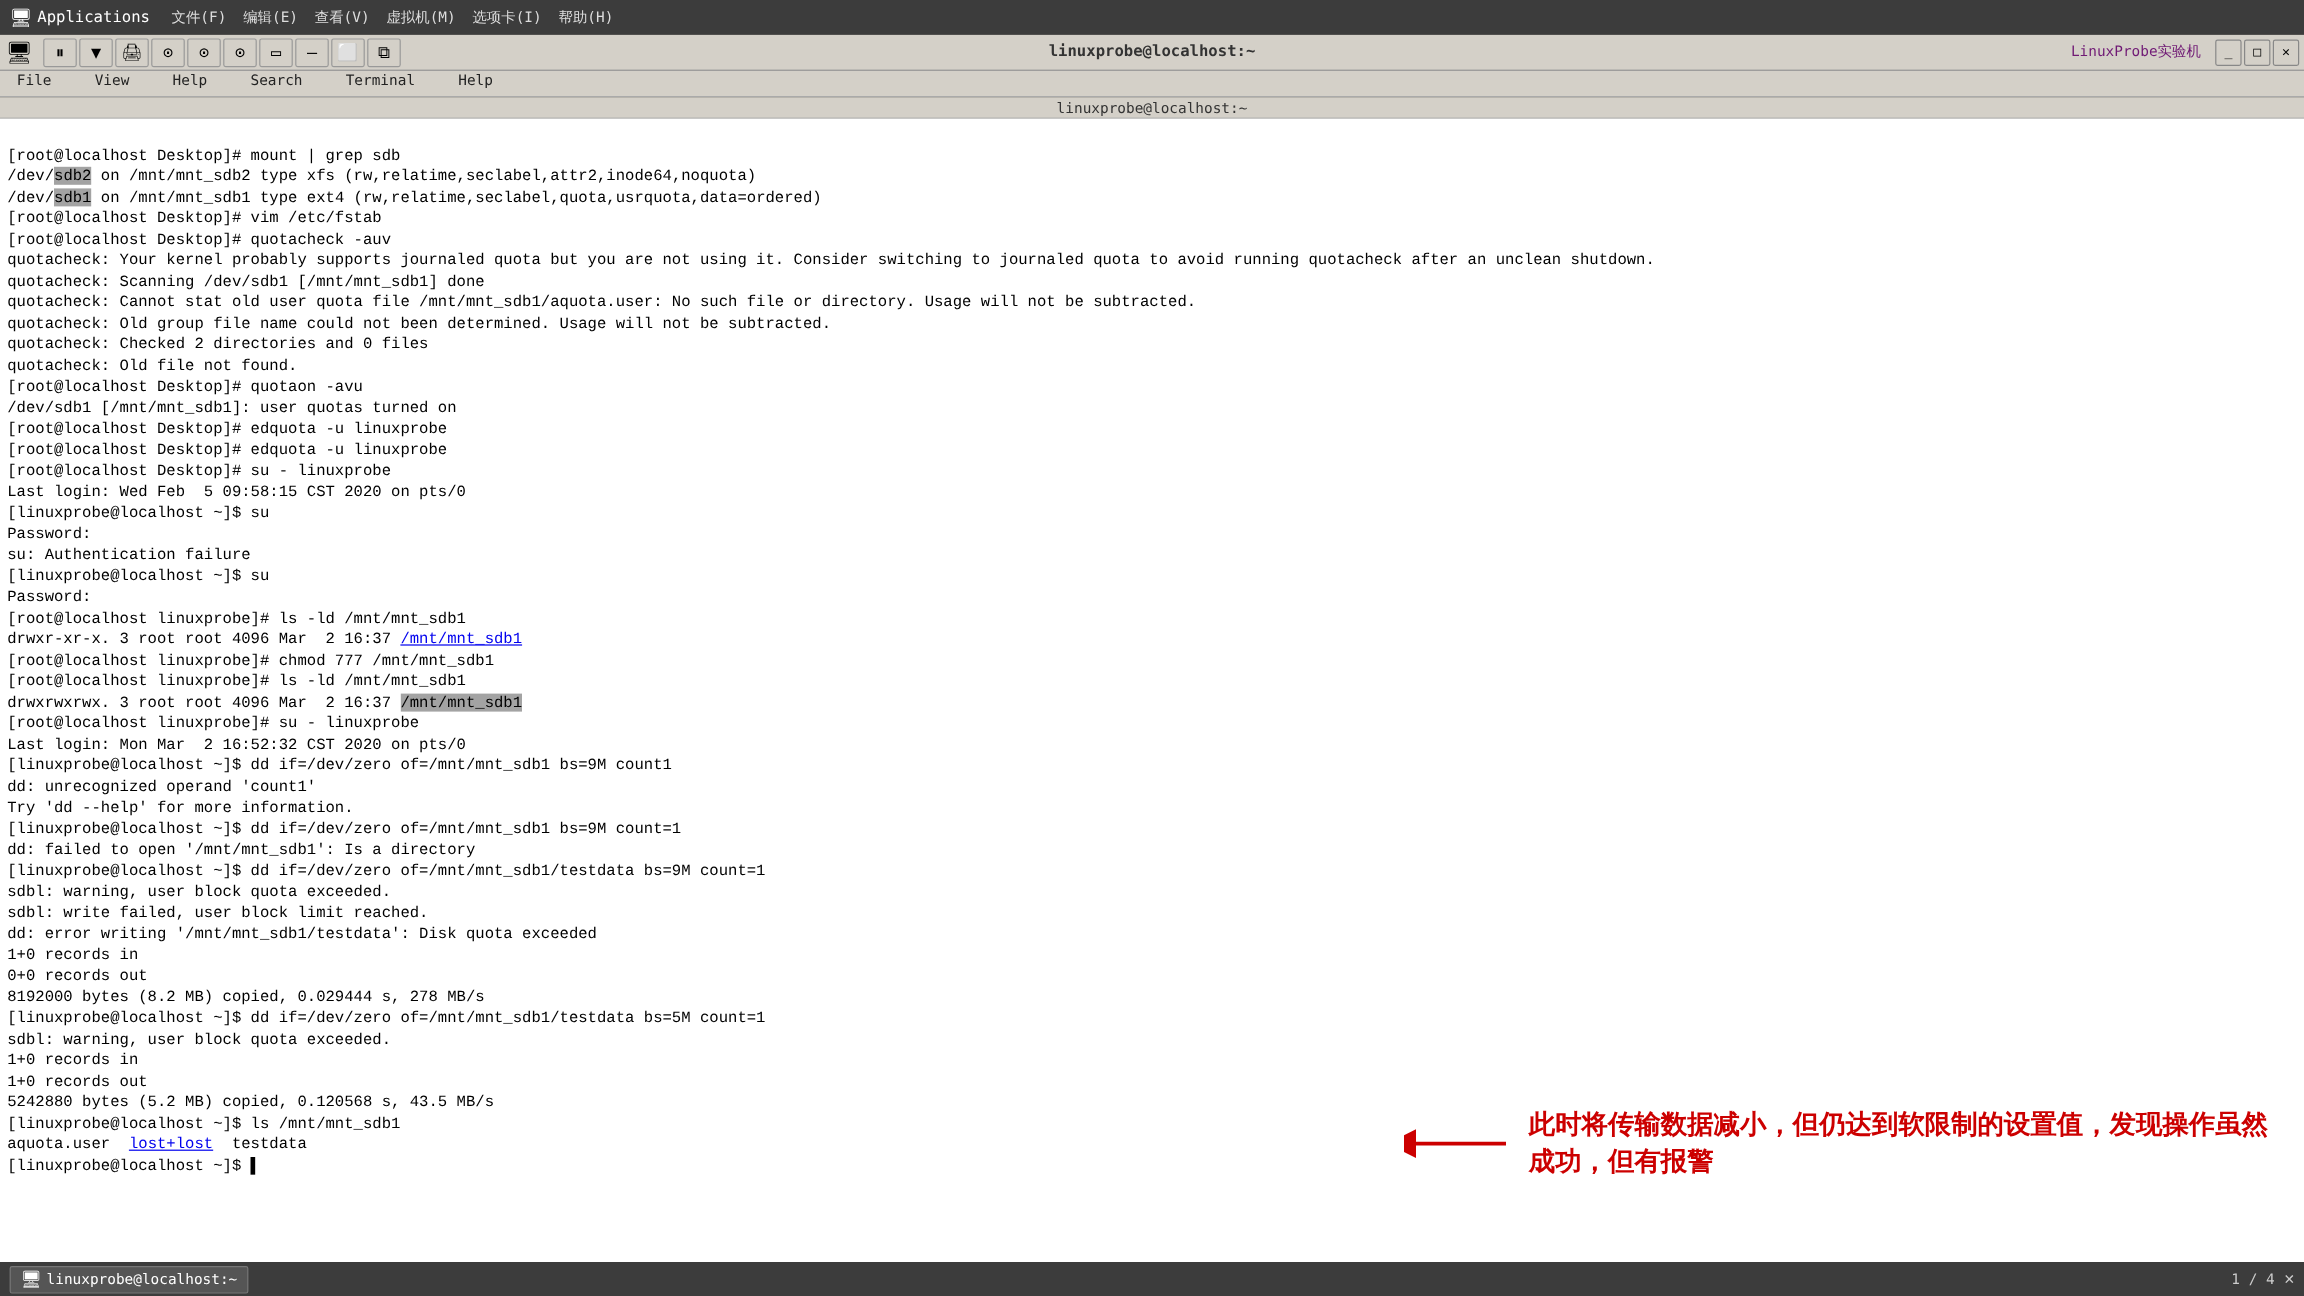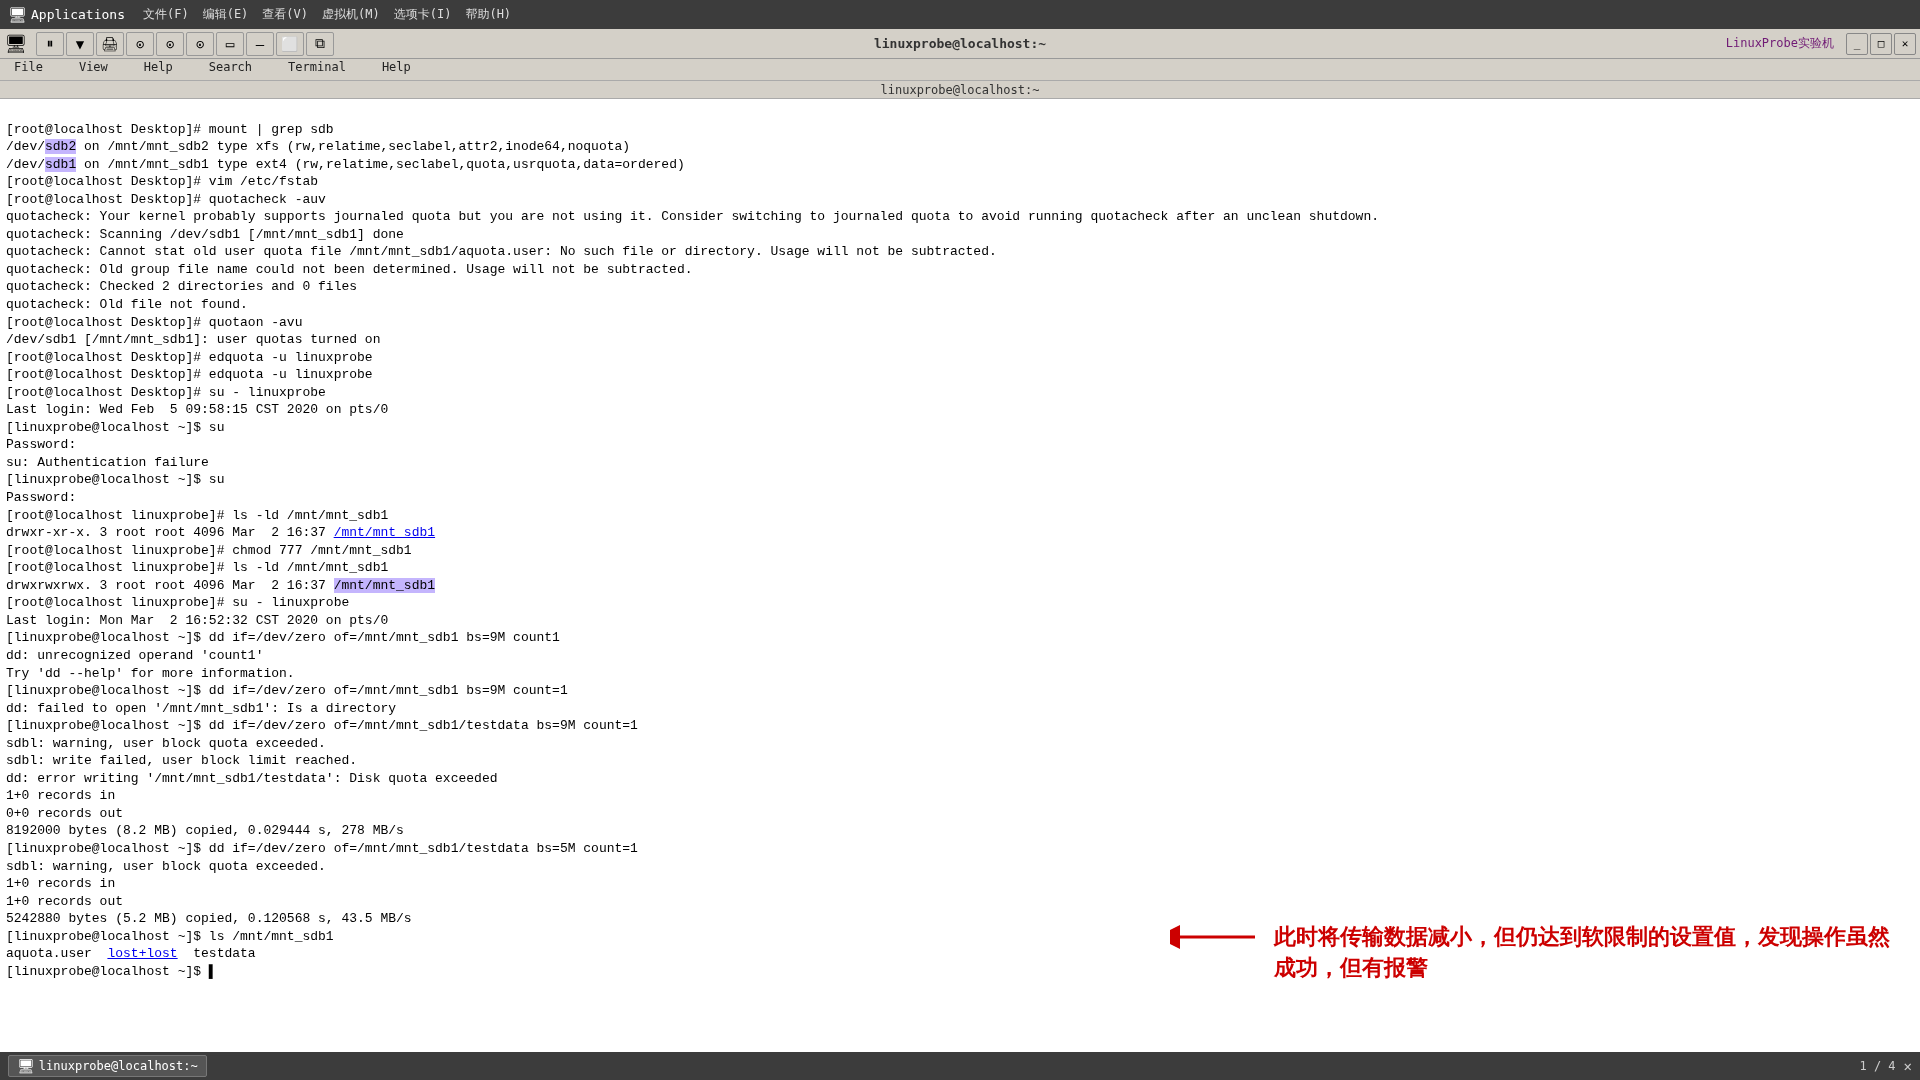--- a/index.html
+++ b/index.html
@@ -151,21 +151,21 @@
       font-family: 'Courier New', Courier, monospace;
       font-size: 13px;
       line-height: 1.35;
       padding: 4px 6px;
       height: calc(1080px - 29px - 30px - 22px - 18px - 28px);
       overflow: hidden;
       white-space: pre;
     }
 
     .highlight-yellow {
-      background: #c4b5fd;
+      background: #a3a3a3;
       color: #000;
     }
     .text-link {
       color: #0000ee;
       text-decoration: underline;
     }
 
     
     #taskbar {
       position: fixed;
@@ -337,21 +337,21 @@
 [linuxprobe@localhost ~]$ dd if=/dev/zero of=/mnt/mnt_sdb1/testdata bs=5M count=1
 sdbl: warning, user block quota exceeded.
 1+0 records in
 1+0 records out
 5242880 bytes (5.2 MB) copied, 0.120568 s, 43.5 MB/s
 [linuxprobe@localhost ~]$ ls /mnt/mnt_sdb1
 aquota.user  <span class="text-link">lost+lost</span>  testdata
 [linuxprobe@localhost ~]$ ▌</span>
   </div>
 
-  <div class="annotation-box" style="position:absolute; bottom:68px; right:30px; display:flex; align-items:flex-start; gap:14px;">
+  <div class="annotation-box" style="position:absolute; bottom:68px; right:30px; display:flex; align-items:center; gap:14px;">
     <div class="annotation-arrow">
 
       <svg width="90" height="30" viewBox="0 0 90 30">
         <defs>
           <marker id="arrowhead" markerWidth="8" markerHeight="8" refX="0" refY="4" orient="auto">
             <polygon points="0 0, 8 4, 0 8" fill="#cc0000"></polygon>
           </marker>
         </defs>
         <line x1="85" y1="15" x2="10" y2="15" stroke="#cc0000" stroke-width="3" marker-end="url(#arrowhead)"></line>
       </svg>

